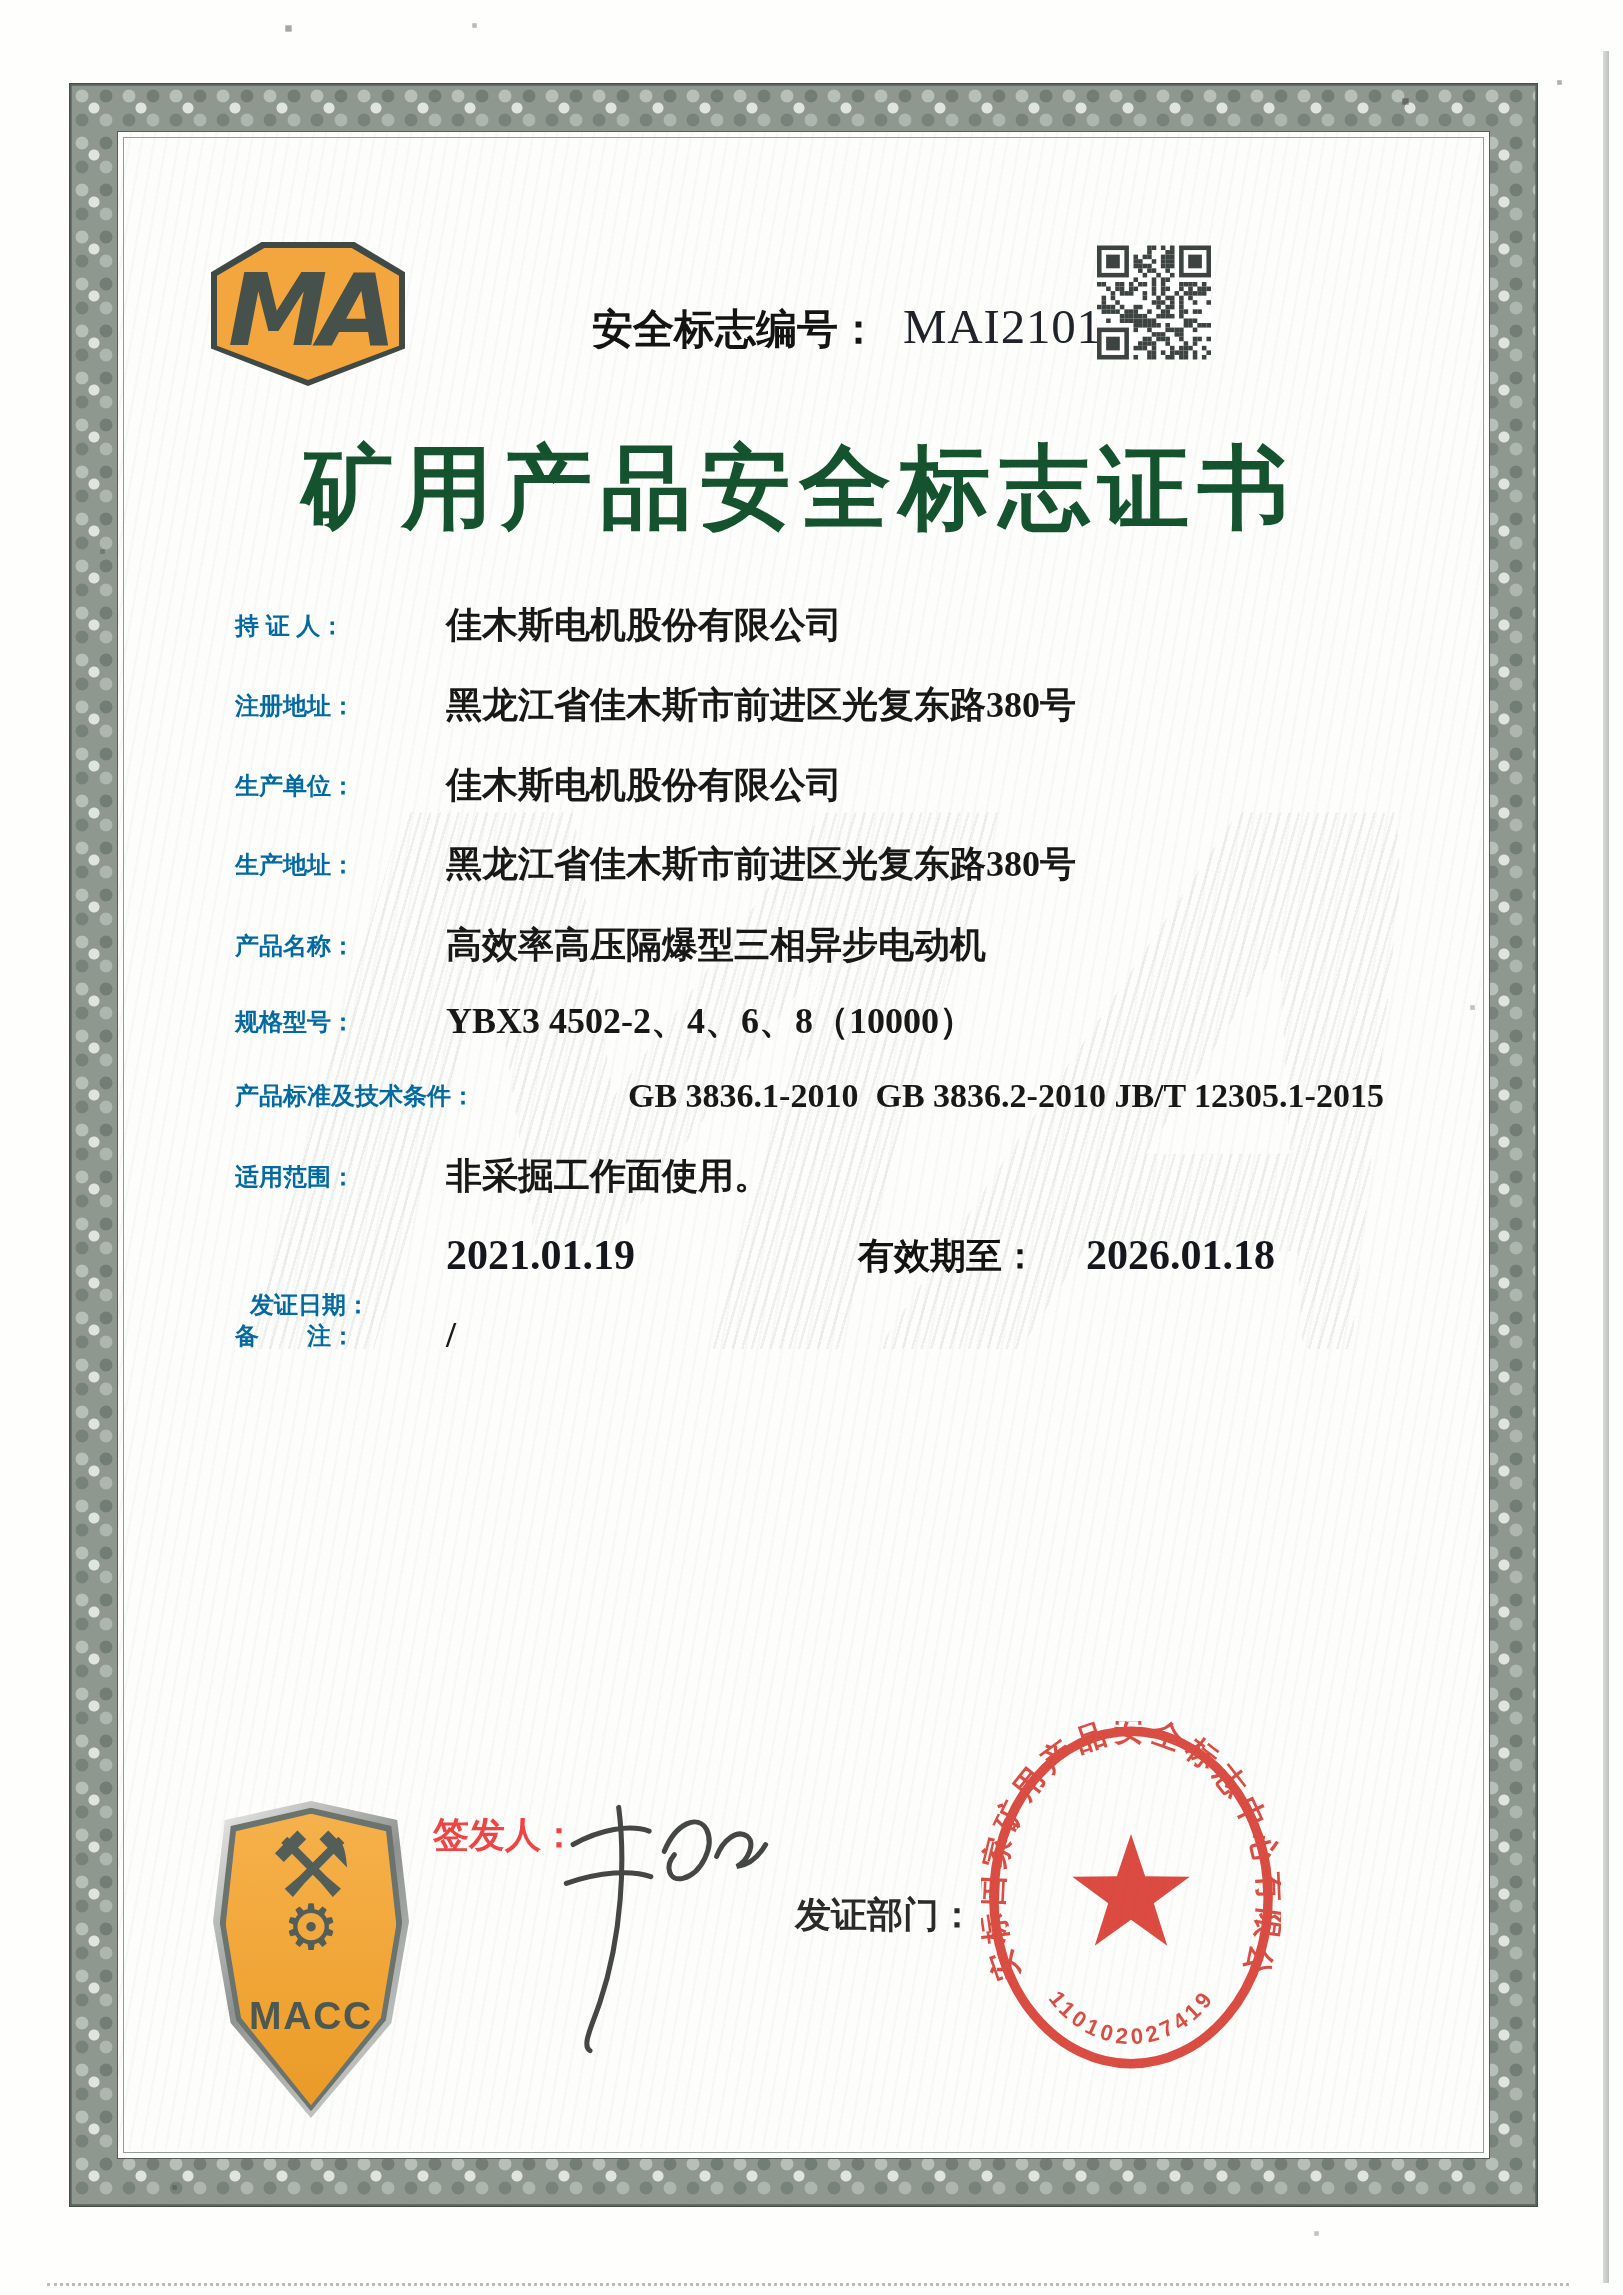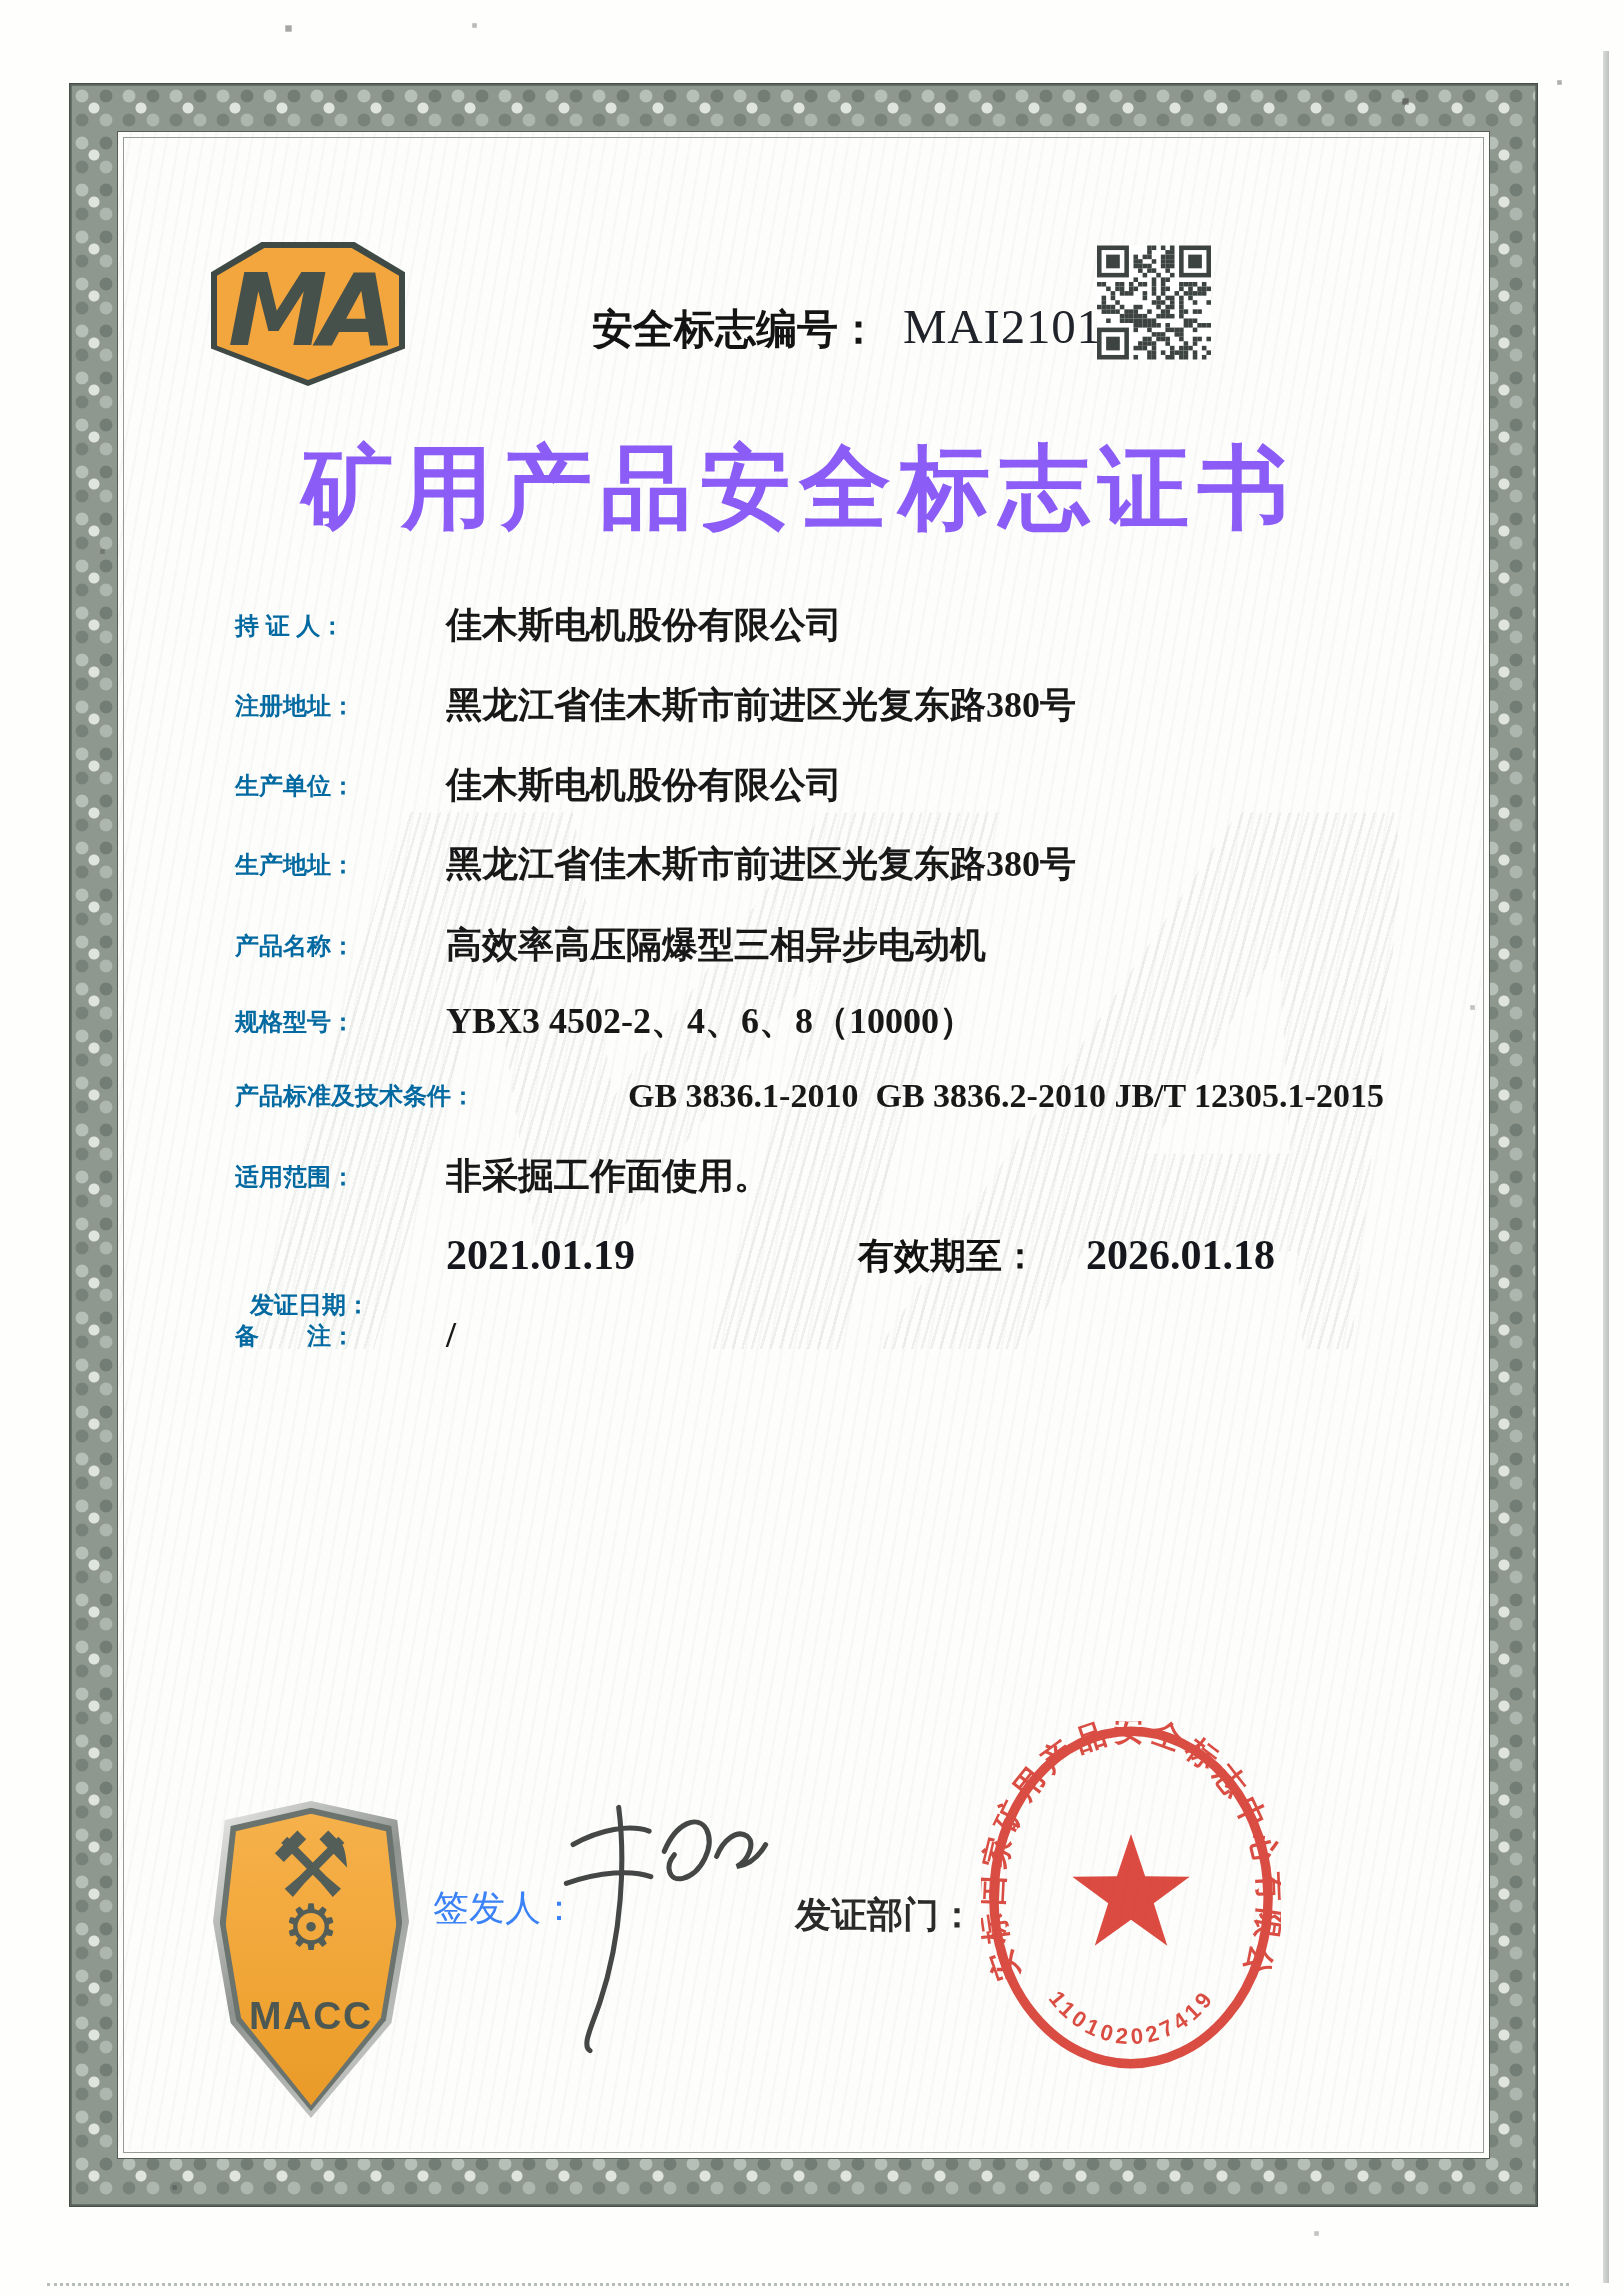--- a/index.html
+++ b/index.html
@@ -48,21 +48,21 @@
   .certno .lbl{font-weight:bold;font-size:41px;color:#141414;}
   .certno .val{font-family:"Liberation Serif","DejaVu Serif",serif;font-size:49px;
     color:#20242a;margin-left:24px;letter-spacing:0.8px;}
 
   .qr{position:absolute;left:1097px;top:230px;width:114px;height:145px;}
   .qr svg{width:100%;height:100%;}
 
   
   .title{position:absolute;left:118px;top:427px;width:1363px;text-align:center;
     font-family:"Liberation Serif","DejaVu Serif",serif;font-weight:900;
-    font-size:91px;letter-spacing:8.5px;color:#8b5cf6;}
+    font-size:91px;letter-spacing:8.5px;color:#14532d;}
 
   
   .row{position:absolute;left:224px;height:49px;line-height:49px;white-space:pre;}
   .flabel{font-weight:bold;font-size:24px;color:#0369a1;margin-left:11px;}
   .fvalue{position:absolute;left:222px;top:0;font-weight:bold;font-size:36px;color:#181818;font-family:Liberation Serif, serif;}
   .row-long .fvalue{left:404px;font-size:34px;letter-spacing:0;}
   .date-val{position:absolute;top:0;font-family:"Liberation Serif","DejaVu Serif",serif;
     font-weight:700;font-size:42px;color:#15171c;}
   .flabel2{position:absolute;left:634px;top:0;font-weight:bold;font-size:36px;color:#121212;}
 
@@ -82,22 +82,22 @@
   .shield-face{position:absolute;inset:12.7px;
     clip-path:polygon(50% 0,94% 6%,100% 38%,91% 70%,50% 100%,9% 70%,0 38%,6% 6%);
     background:linear-gradient(180deg,#f6b14b,#efa231 70%,#e99a28);}
   .shield .tools{position:absolute;left:0;top:18.6px;width:100%;text-align:center;
     font-size:91px;line-height:1;color:#535e58;}
   .shield .gear{position:absolute;left:0;top:95px;width:100%;text-align:center;
     font-size:63px;line-height:1;color:#535e58;}
   .shield .macc{position:absolute;left:0;top:179px;width:100%;text-align:center;
     font:900 39px/1 "Liberation Sans",sans-serif;color:#4d5853;letter-spacing:1.7px;margin-top:16px;}
 
-  .signer{position:absolute;left:433px;top:1887px;font-weight:normal;font-size:36px;
-    line-height:41px;color:#3b82f6;}
+  .signer{position:absolute;left:433px;top:1814px;font-weight:bold;font-size:36px;
+    line-height:41px;color:#ef4444;}
   .signature{position:absolute;left:541px;top:1792px;width:228px;height:296px;}
   .issuer{position:absolute;left:795px;top:1894px;font-weight:bold;font-size:36px;
     line-height:41px;color:#2a2a2a;}
 
   .seal{position:absolute;left:981px;top:1721px;width:300px;height:359px;opacity:.9;}
   .seal svg{width:100%;height:100%;}
   .seal text{font-family:"Liberation Sans","DejaVu Sans",sans-serif;font-weight:bold;}
 
   
   .edge-shadow{position:absolute;left:1603px;top:51px;width:6px;height:2232px;

